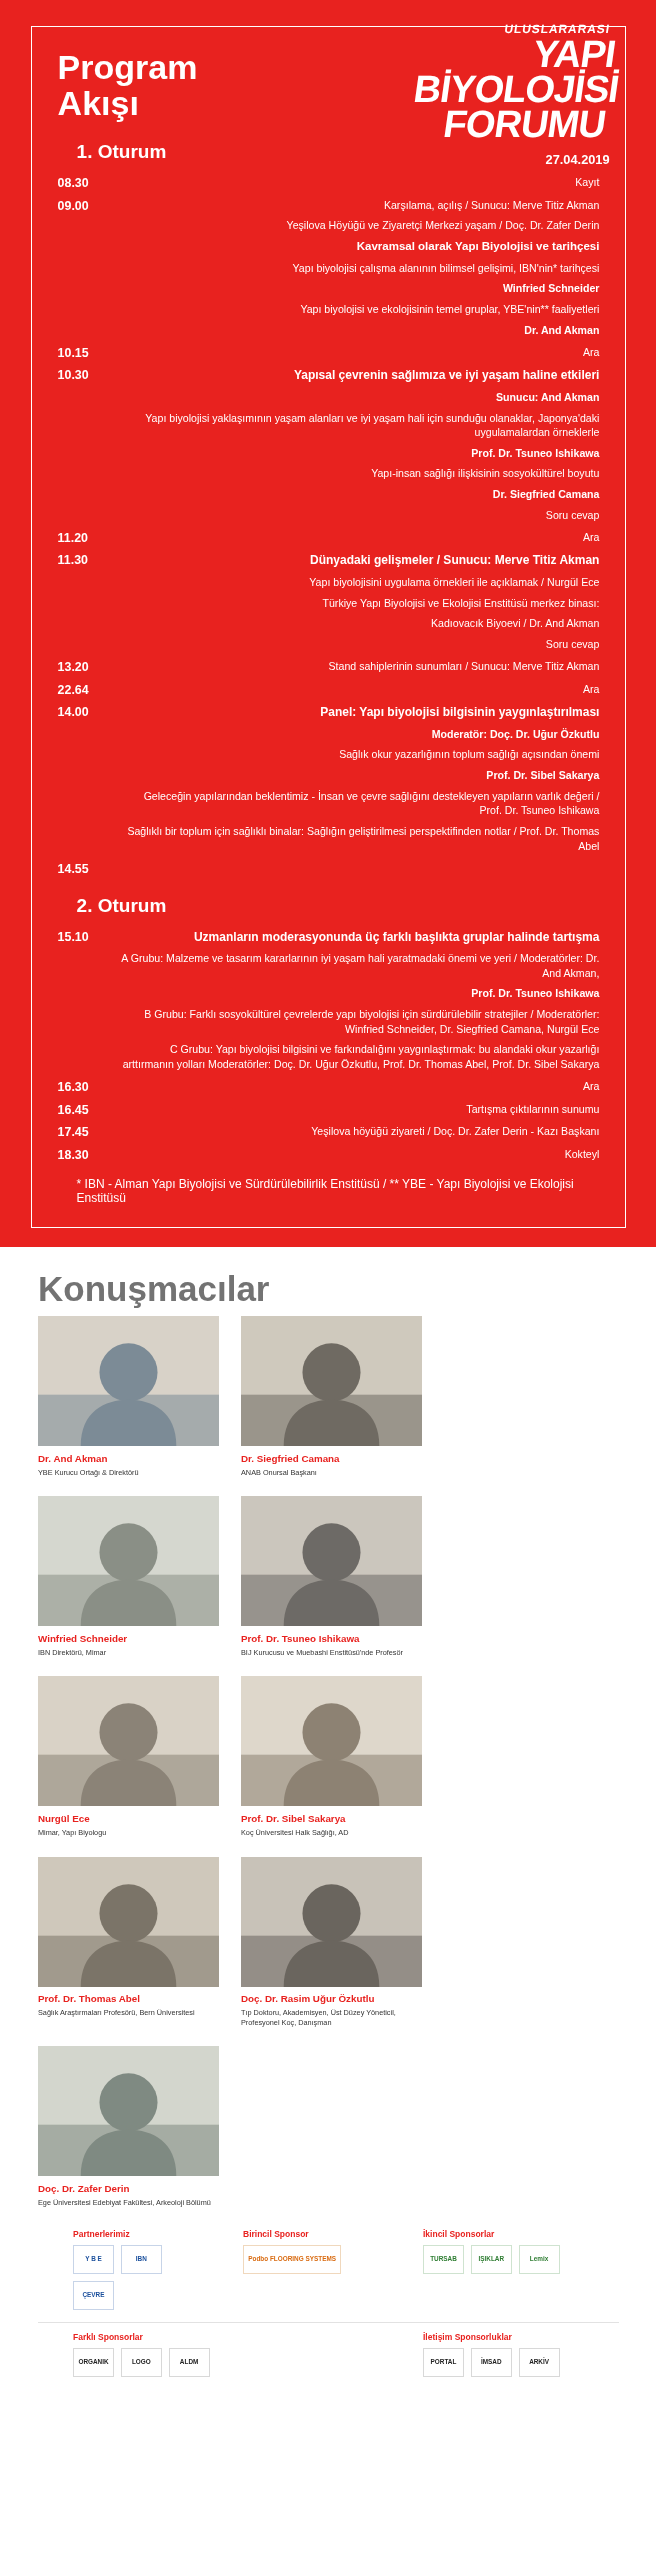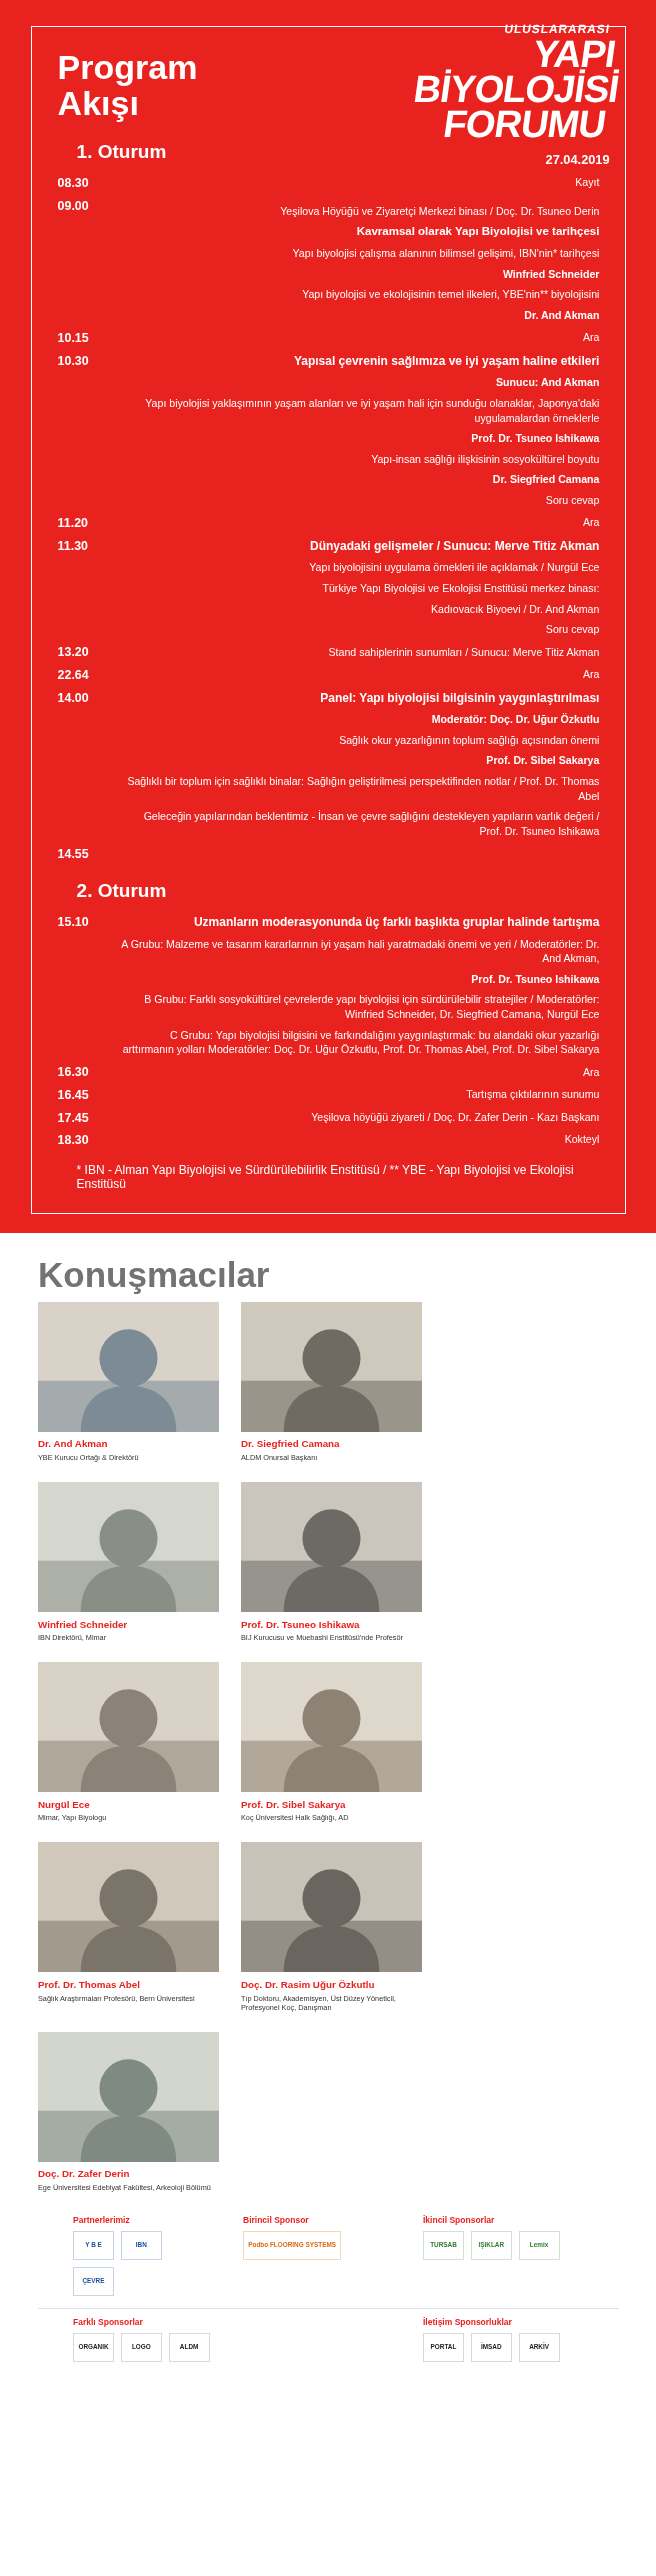--- a/index.html
+++ b/index.html
@@ -226,25 +226,26 @@
       <div class="rows" id="session1-rows">
           <div class="row">
             <div class="time">08.30</div>
             <div class="desc">
               <div>Kayıt</div>
             </div>
           </div>
           <div class="row">
             <div class="time">09.00</div>
             <div class="desc">
-              <div class="plain sub-row">Yeşilova Höyüğü ve Ziyaretçi Merkezi binası / Doç. Dr. Tsuneo Derin</div>
+              <div>Karşılama, açılış / Sunucu: Merve Titiz Akman</div>
+              <div class="plain sub-row">Yeşilova Höyüğü ve Ziyaretçi Merkezi yaşam / Doç. Dr. Zafer Derin</div>
               <div class="plain b sub-row" style="font-size: 11.5px; font-weight: bold;">Kavramsal olarak Yapı Biyolojisi ve tarihçesi</div>
               <div class="plain sub-row">Yapı biyolojisi çalışma alanının bilimsel gelişimi, IBN'nin* tarihçesi</div>
               <div class="plain b sub-row" style="font-weight: bold;">Winfried Schneider</div>
-              <div class="plain sub-row">Yapı biyolojisi ve ekolojisinin temel ilkeleri, YBE'nin** biyolojisini</div>
+              <div class="plain sub-row">Yapı biyolojisi ve ekolojisinin temel gruplar, YBE'nin** faaliyetleri</div>
               <div class="plain b sub-row" style="font-weight: bold;">Dr. And Akman</div>
             </div>
           </div>
           <div class="row">
             <div class="time">10.15</div>
             <div class="desc">
               <div>Ara</div>
             </div>
           </div>
           <div class="row">
@@ -287,22 +288,22 @@
               <div>Ara</div>
             </div>
           </div>
           <div class="row">
             <div class="time">14.00</div>
             <div class="desc">
               <div class="desc-lg">Panel: Yapı biyolojisi bilgisinin yaygınlaştırılması</div>
               <div class="plain b sub-row" style="font-weight: bold;">Moderatör: Doç. Dr. Uğur Özkutlu</div>
               <div class="plain sub-row">Sağlık okur yazarlığının toplum sağlığı açısından önemi</div>
               <div class="plain b sub-row" style="font-weight: bold;">Prof. Dr. Sibel Sakarya</div>
+              <div class="plain sub-row">Geleceğin yapılarından beklentimiz - İnsan ve çevre sağlığını destekleyen yapıların varlık değeri / Prof. Dr. Tsuneo Ishikawa</div>
               <div class="plain sub-row">Sağlıklı bir toplum için sağlıklı binalar: Sağlığın geliştirilmesi perspektifinden notlar / Prof. Dr. Thomas Abel</div>
-              <div class="plain sub-row">Geleceğin yapılarından beklentimiz - İnsan ve çevre sağlığını destekleyen yapıların varlık değeri / Prof. Dr. Tsuneo Ishikawa</div>
             </div>
           </div>
           <div class="row">
             <div class="time">14.55</div>
             <div class="desc"></div>
           </div>
         </div>
 
       <div class="session-head">2. Oturum</div>
       <div class="rows" id="session2-rows">
@@ -364,21 +365,21 @@
         <div class="card">
           <div class="photo">
             <svg class="ph-svg" viewBox="0 0 212 152" preserveAspectRatio="none">
               <rect width="212" height="152" fill="#cfc9bd"></rect>
               <rect x="0" y="92" width="212" height="60" fill="#6f6a62" opacity="0.55"></rect>
               <circle cx="106" cy="66" r="34" fill="#6f6a62"></circle>
               <path d="M50 152 C50 112 78 98 106 98 C134 98 162 112 162 152 Z" fill="#6f6a62"></path>
             </svg>
           </div>
           <div class="sp-name">Dr. Siegfried Camana</div>
-          <div class="sp-role">ALDM Onursal Başkanı</div>
+          <div class="sp-role">ANAB Onursal Başkanı</div>
         </div>
         <div class="card">
           <div class="photo">
             <svg class="ph-svg" viewBox="0 0 212 152" preserveAspectRatio="none">
               <rect width="212" height="152" fill="#d5d7cf"></rect>
               <rect x="0" y="92" width="212" height="60" fill="#8a8f86" opacity="0.55"></rect>
               <circle cx="106" cy="66" r="34" fill="#8a8f86"></circle>
               <path d="M50 152 C50 112 78 98 106 98 C134 98 162 112 162 152 Z" fill="#8a8f86"></path>
             </svg>
           </div>

